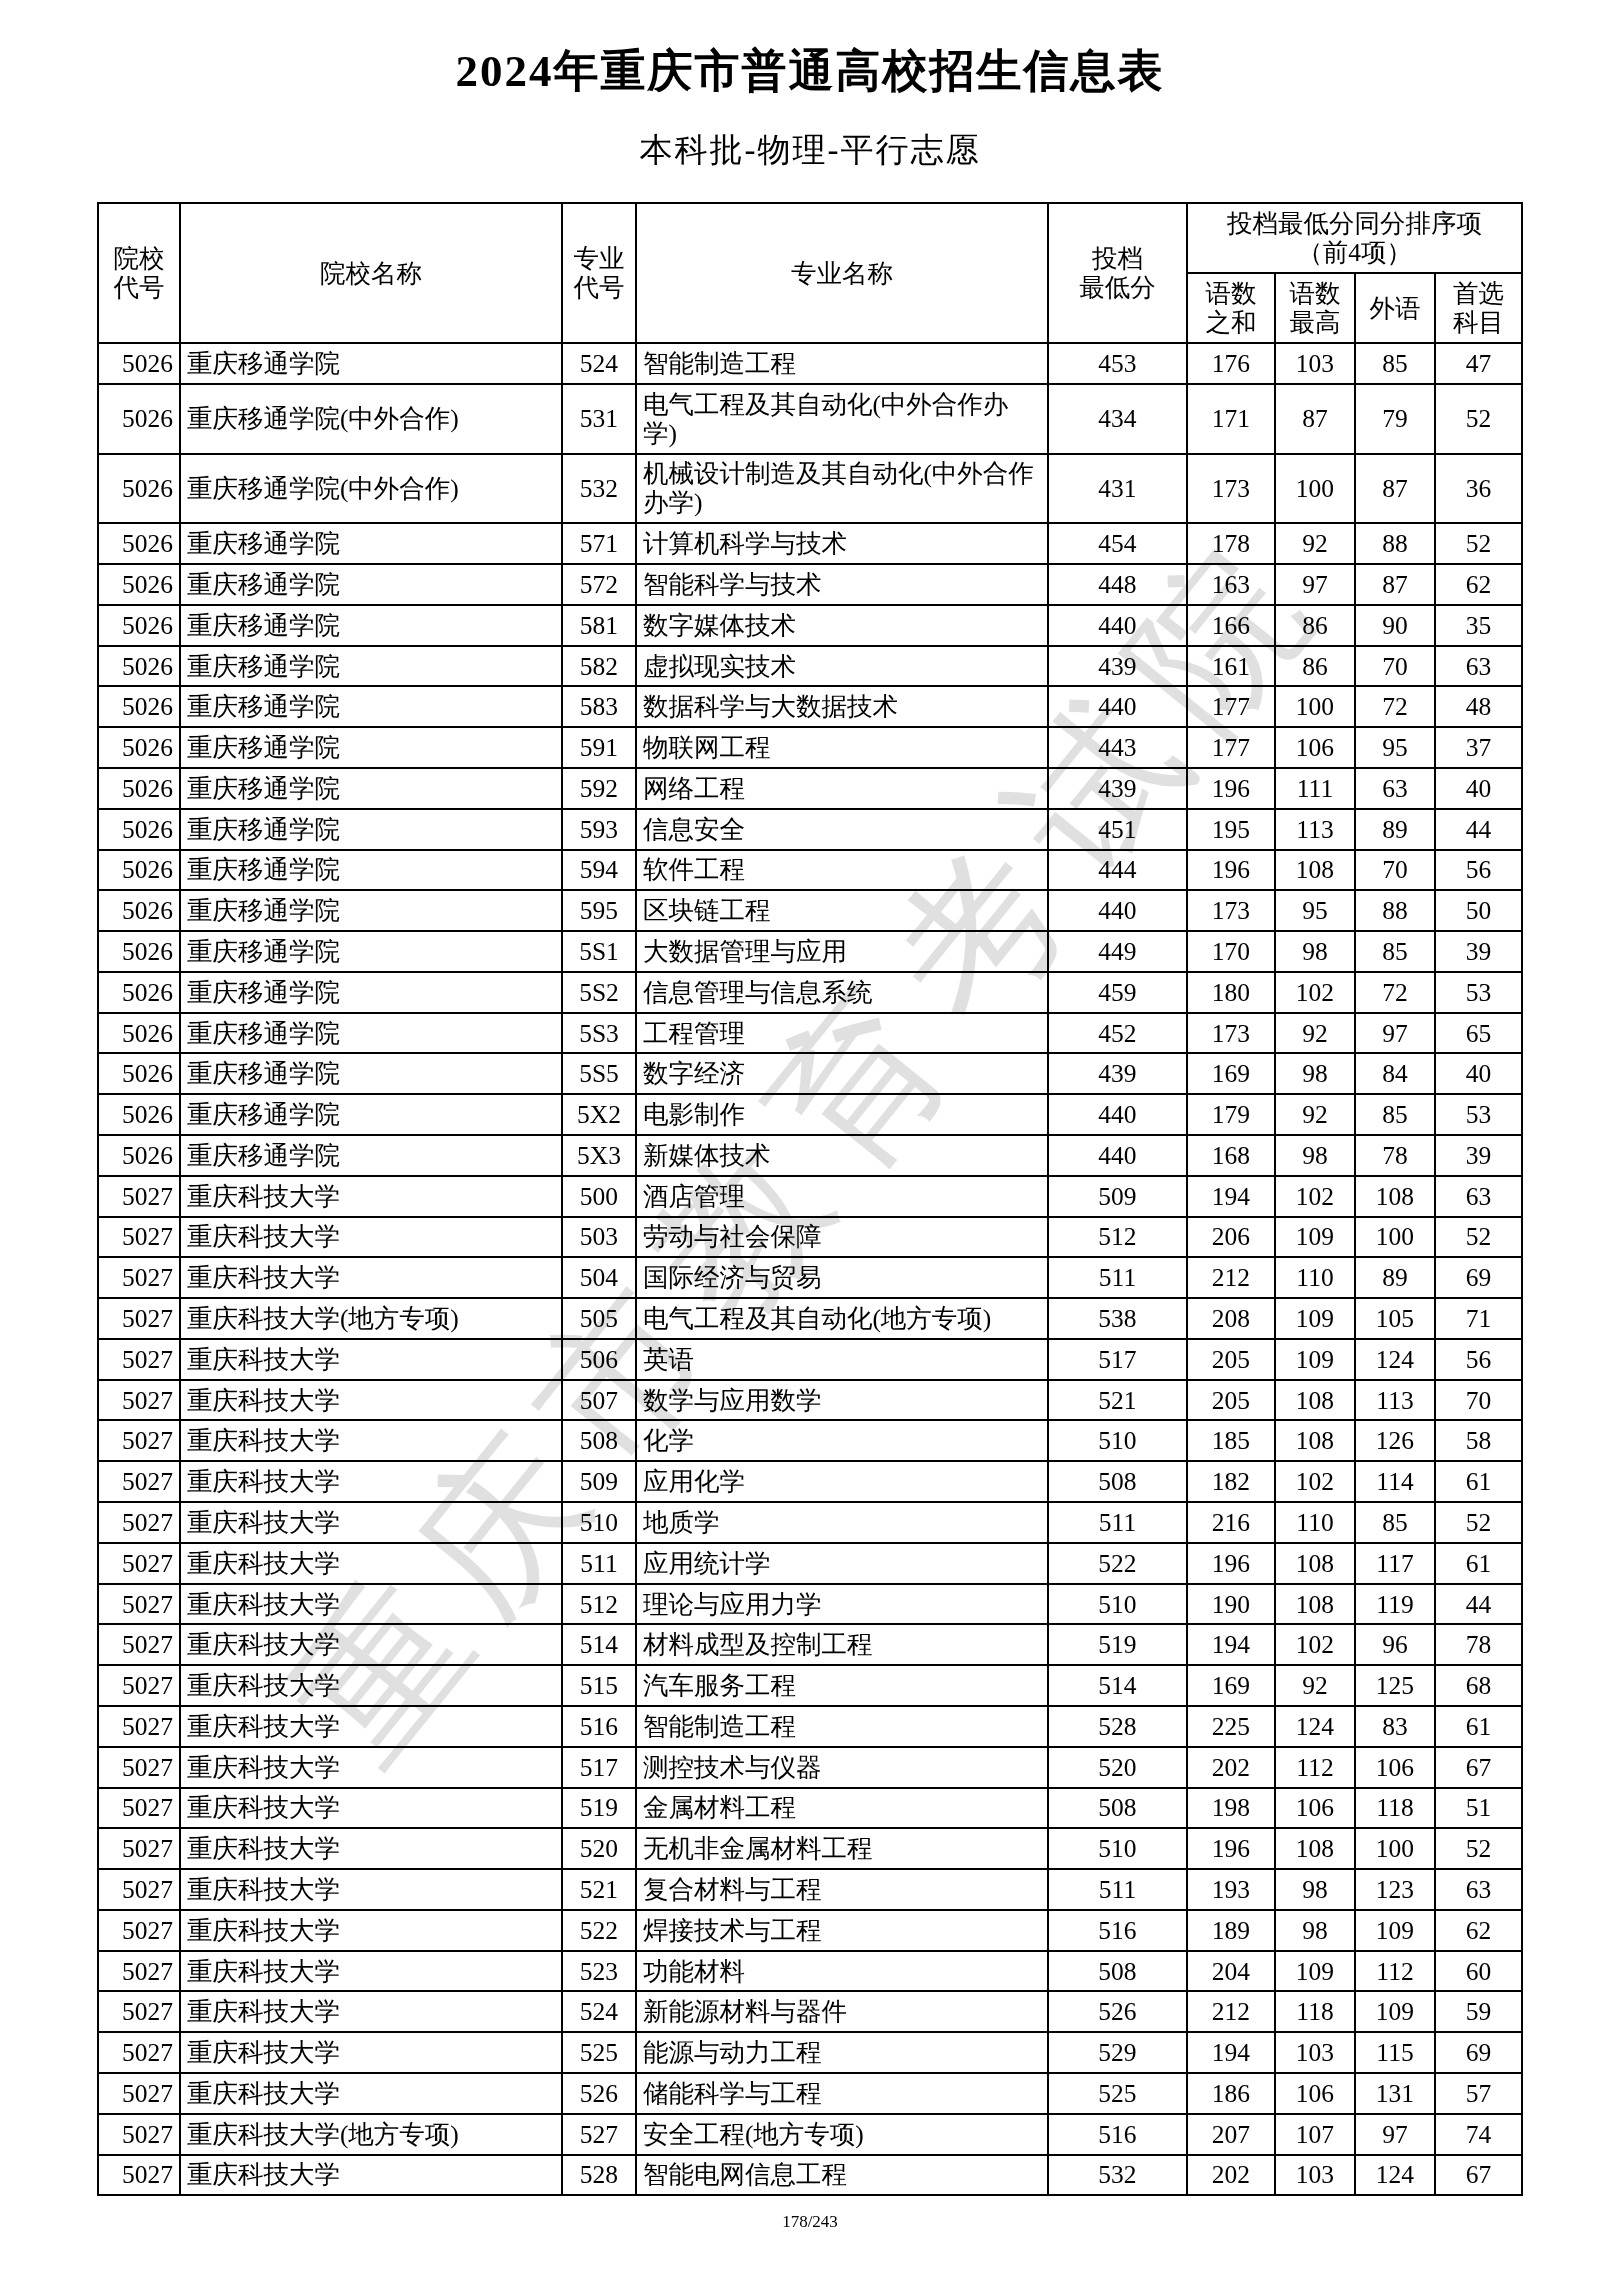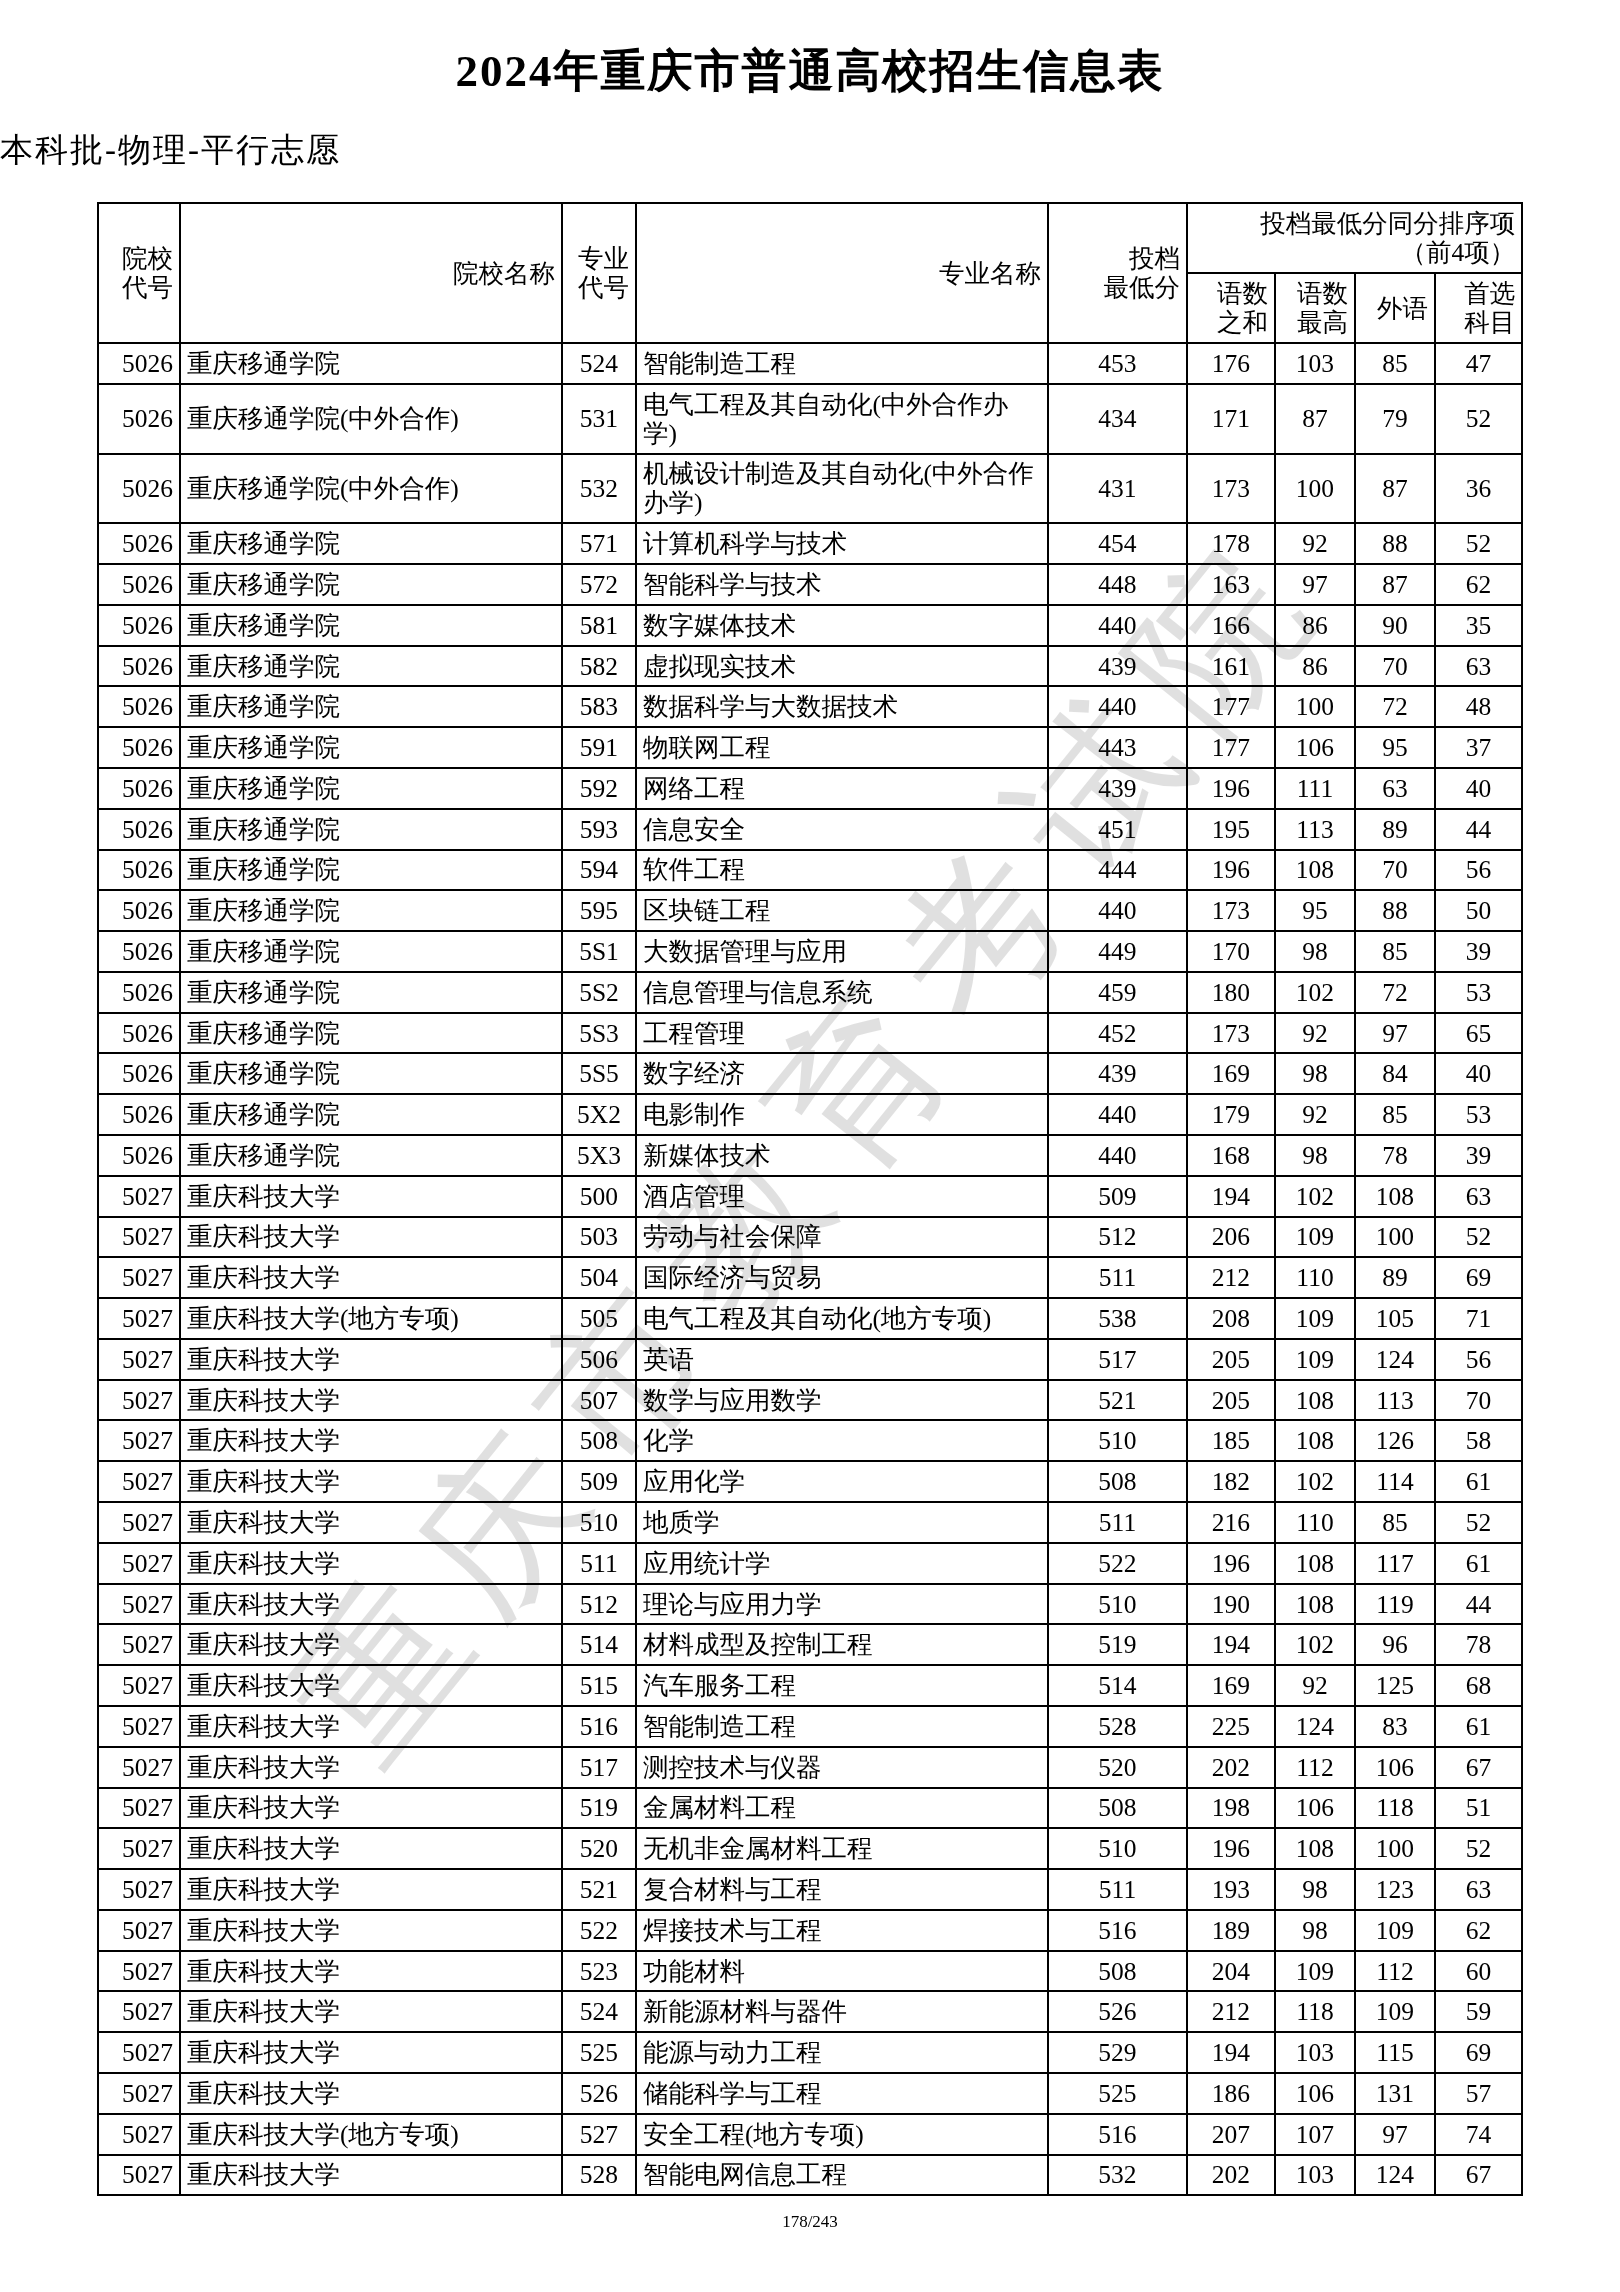--- a/index.html
+++ b/index.html
@@ -34,20 +34,21 @@
     z-index: 1;
   }
   h1.title {
     text-align: center;
     font-size: 45px;
     font-weight: bold;
     padding-top: 41px;
     letter-spacing: 2px;
   }
   h2.subtitle {
+    text-align: center;
     font-size: 33px;
     font-weight: normal;
     margin-top: 27.4px;
     margin-bottom: 29px;
     letter-spacing: 2px;
   }
   table.admission {
     border-collapse: collapse;
     table-layout: fixed;
     width: 1426px;
@@ -60,21 +61,21 @@
     font-size: 25.5px;
     line-height: 29px;
     padding: 4.9px 5.9px;
     vertical-align: middle;
     overflow: hidden;
     word-break: break-all;
   }
   table.admission th {
     font-weight: normal;
     white-space: pre-line;
-    text-align: right;
+    text-align: center;
   }
   th.ha-left { text-align: left; padding-left: 7.8px; }
   td.col-0 { text-align: right; padding-left: 7.8px; margin-left: 7px; }
   td.col-1 { text-align: left; padding-left: 9.8px; }
   td.col-2 { text-align: center; padding-left: 7.8px; }
   td.col-3 { text-align: left; padding-left: 7.8px; }
   td.col-4, td.col-5, td.col-6, td.col-7, td.col-8 { text-align: center; }
   .footer {
     text-align: center;
     font-size: 17px;

